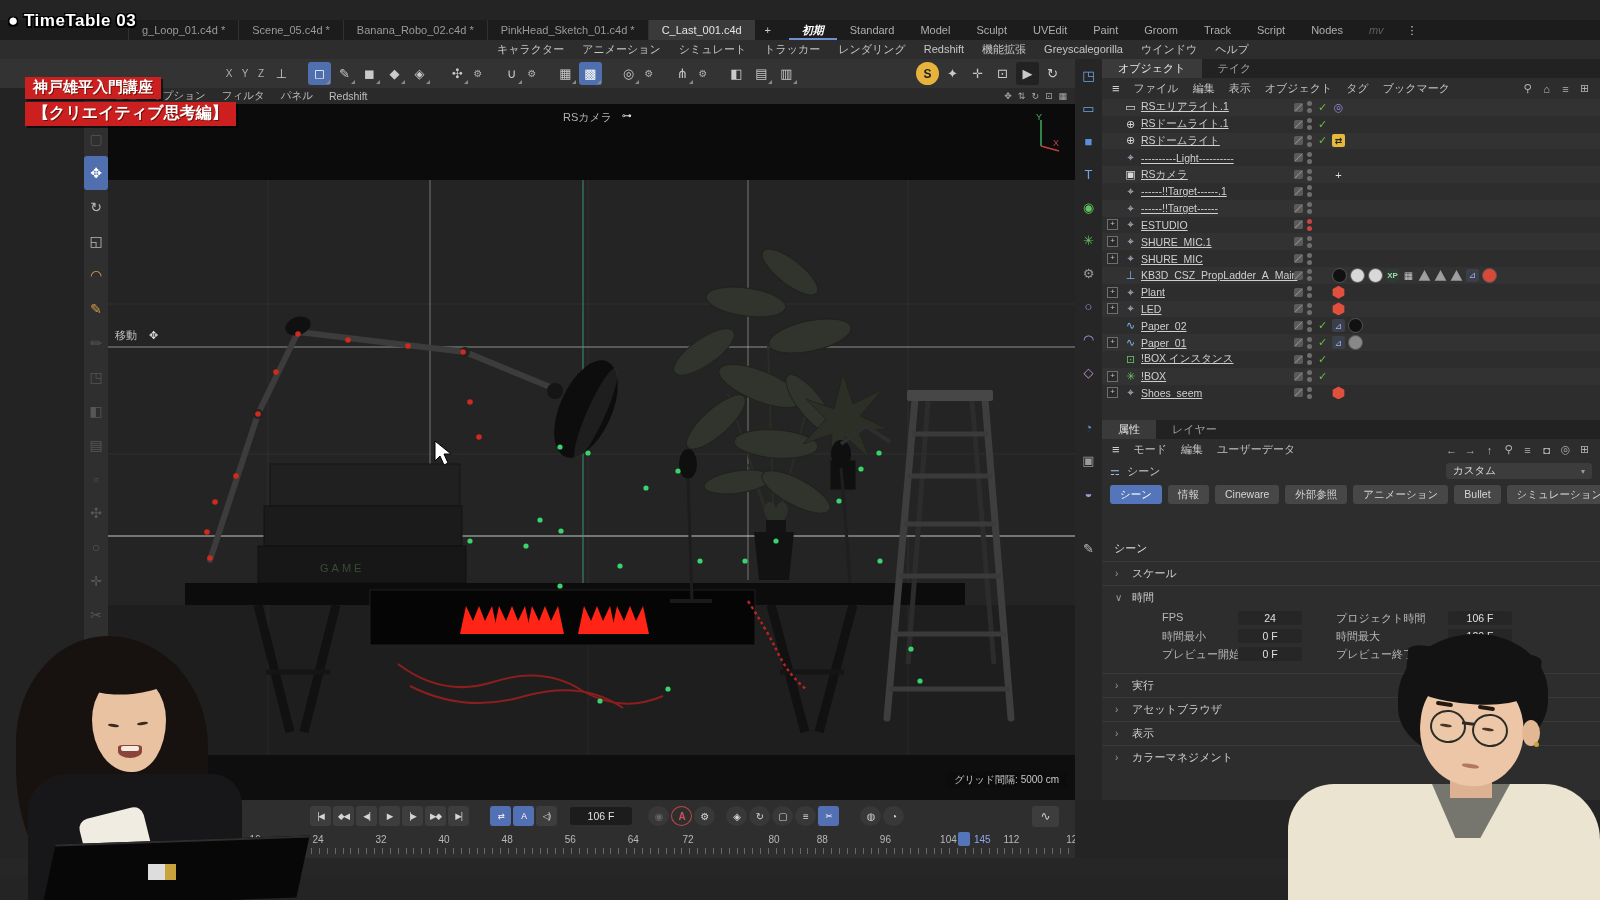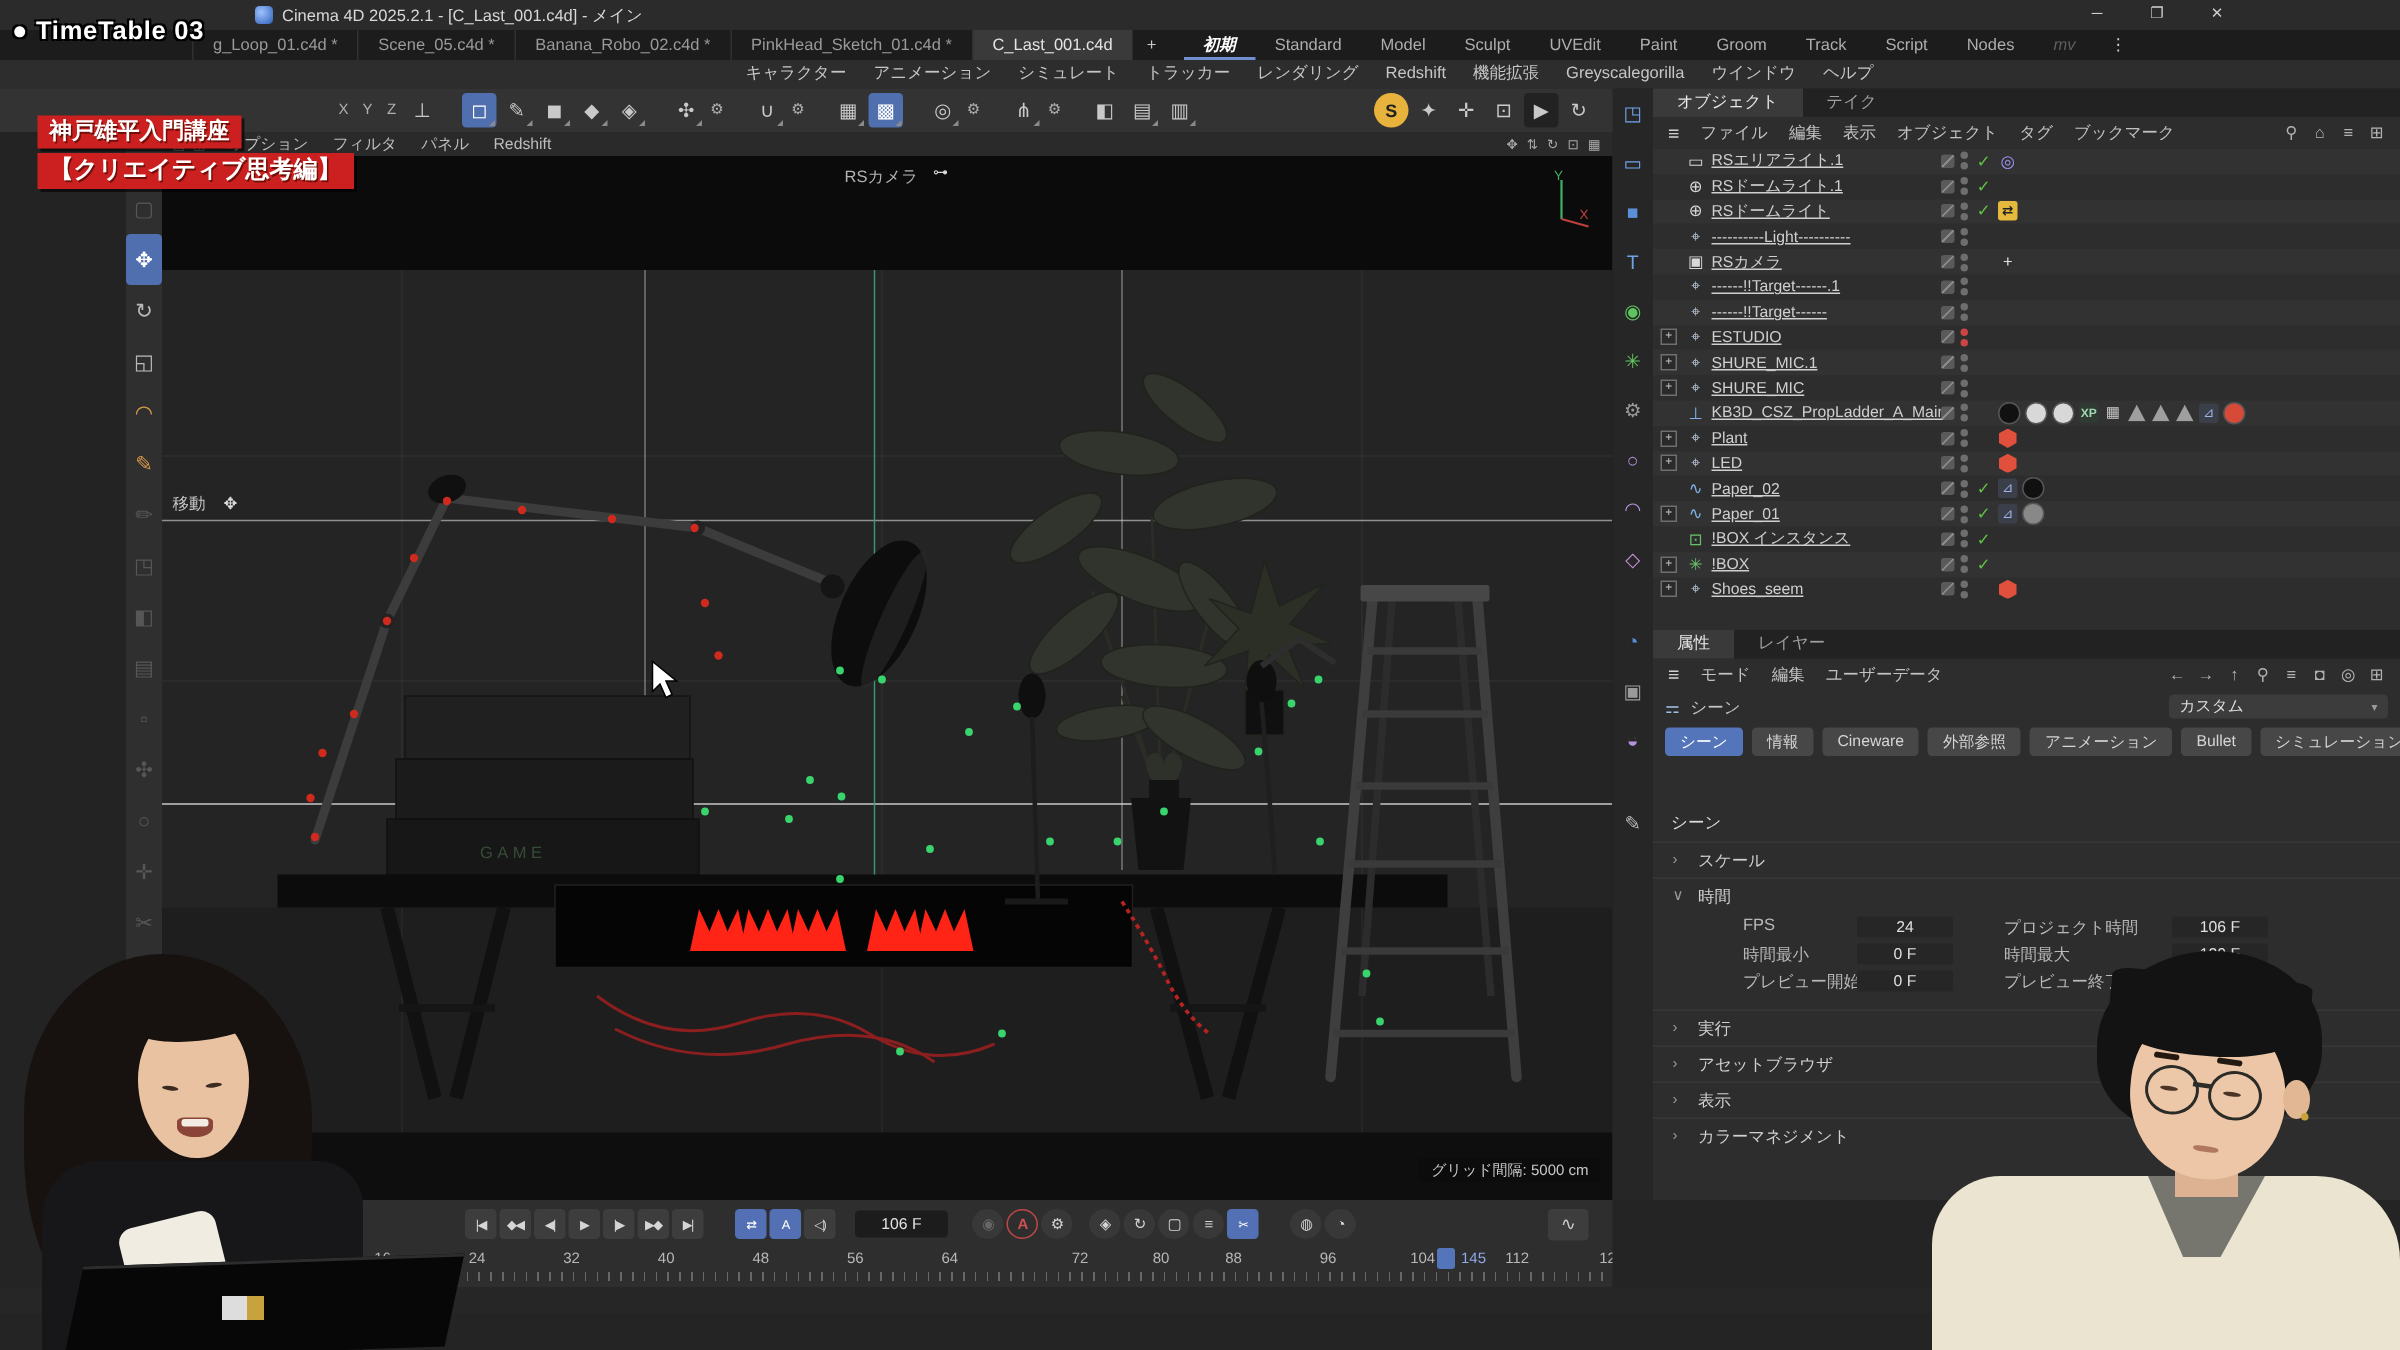--- a/index.html
+++ b/index.html
@@ -226,27 +226,20 @@
   #pr-brow-l{left:38px;top:68px;transform:rotate(8deg);}
   #pr-brow-r{left:80px;top:72px;transform:rotate(8deg);}
   #pr-mouth{left:64px;top:130px;width:17px;height:4px;background:#b07860;border-radius:40%;transform:rotate(8deg);}
   #pr-earring{left:136px;top:108px;width:5px;height:5px;background:#caa23c;border-radius:50%;}
 </style>
 </head>
 <body>
 
 <div class="app">
 
-  <div class="abs" id="titlebar">
-    <div class="abs" id="tb-icon"></div>
-    <div class="abs" id="tb-title">Cinema 4D 2025.2.1 - [C_Last_001.c4d] - メイン</div>
-    <div class="abs winbtn" id="btn-min">─</div>
-    <div class="abs winbtn" id="btn-max">❐</div>
-    <div class="abs winbtn" id="btn-close">✕</div>
-  </div>
 
   <div class="abs" id="doctabs">
       <div class="dtab">g_Loop_01.c4d *</div>
       <div class="dtab">Scene_05.c4d *</div>
       <div class="dtab">Banana_Robo_02.c4d *</div>
       <div class="dtab">PinkHead_Sketch_01.c4d *</div>
       <div class="dtab active">C_Last_001.c4d<div class="x"> ×</div></div>
       <div class="addbtn">+</div>
       <div class="ltwrap">
         <div class="ltab active">初期</div>
@@ -974,21 +967,21 @@
       <div id="ticks"></div>
       <div id="curmarker"></div>
       <div id="curlabel">145</div>
     <div class="rnum" style="left: 147px;">16</div>
         <div class="rnum" style="left: 210.04px;">24</div>
         <div class="rnum" style="left: 273.08px;">32</div>
         <div class="rnum" style="left: 336.12px;">40</div>
         <div class="rnum" style="left: 399.16px;">48</div>
         <div class="rnum" style="left: 462.2px;">56</div>
         <div class="rnum" style="left: 525.24px;">64</div>
-        <div class="rnum" style="left: 612px;">72</div>
+        <div class="rnum" style="left: 580px;">72</div>
         <div class="rnum" style="left: 666px;">80</div>
         <div class="rnum" style="left: 714.36px;">88</div>
         <div class="rnum" style="left: 777.4px;">96</div>
         <div class="rnum" style="left: 840.44px;">104</div>
         <div class="rnum" style="left: 903.48px;">112</div>
         <div class="rnum" style="left: 966.52px;">120</div>
       </div>
   </div>
   <div class="abs" id="rightvoid"></div>
 

